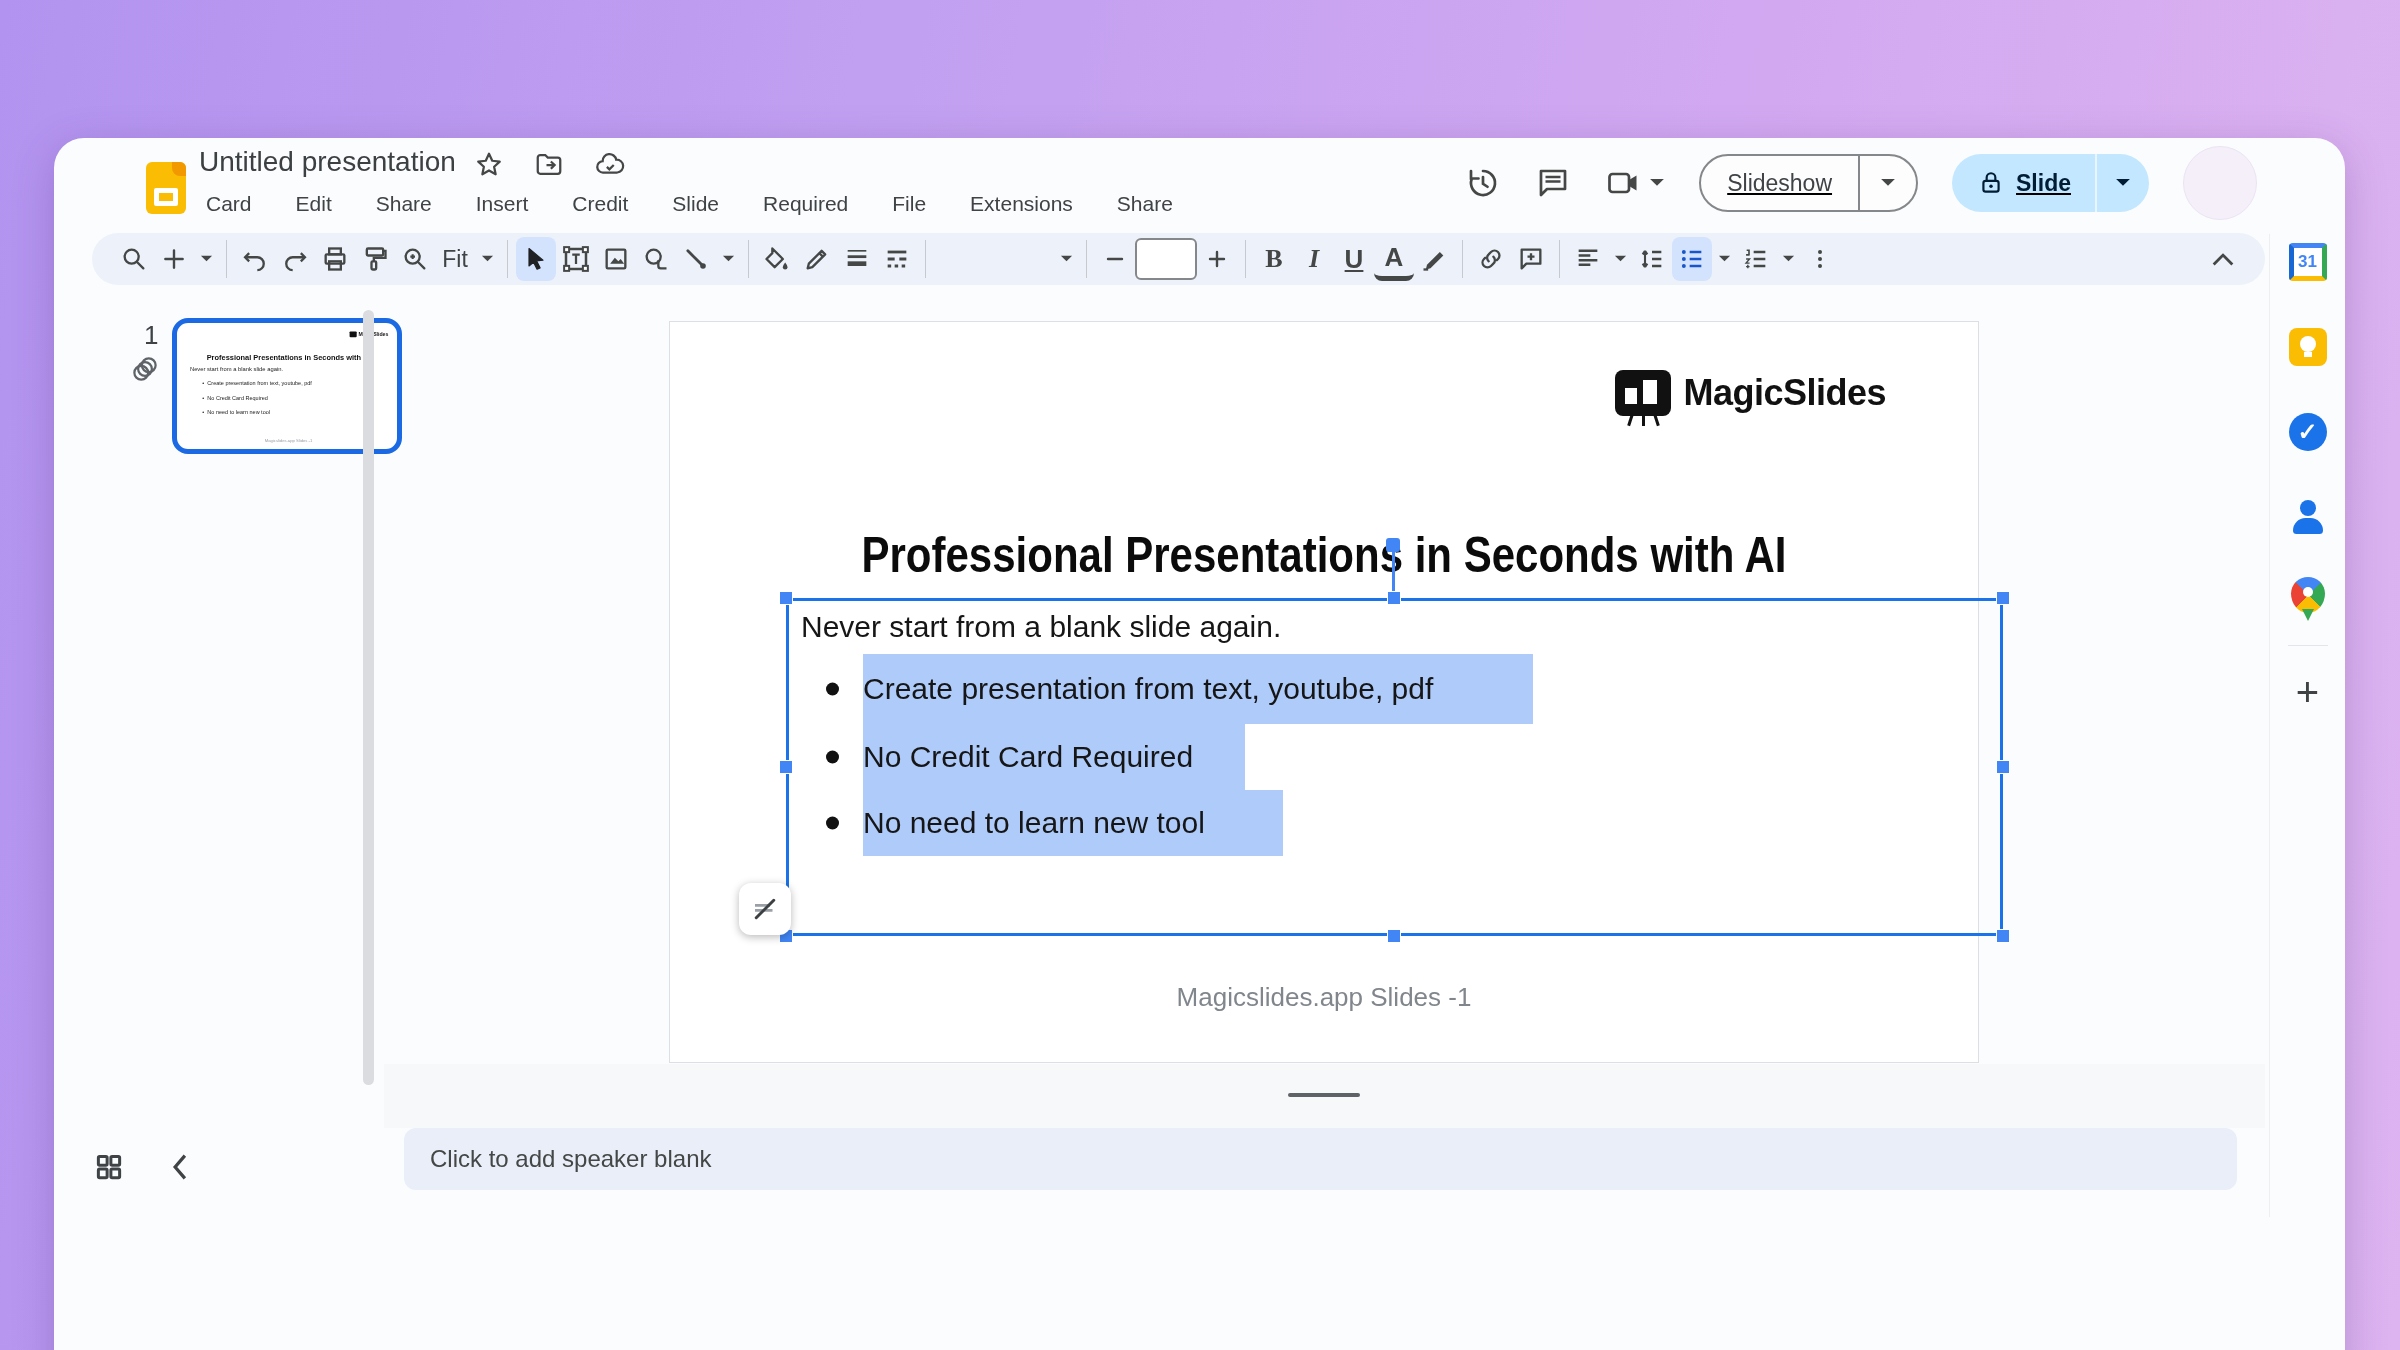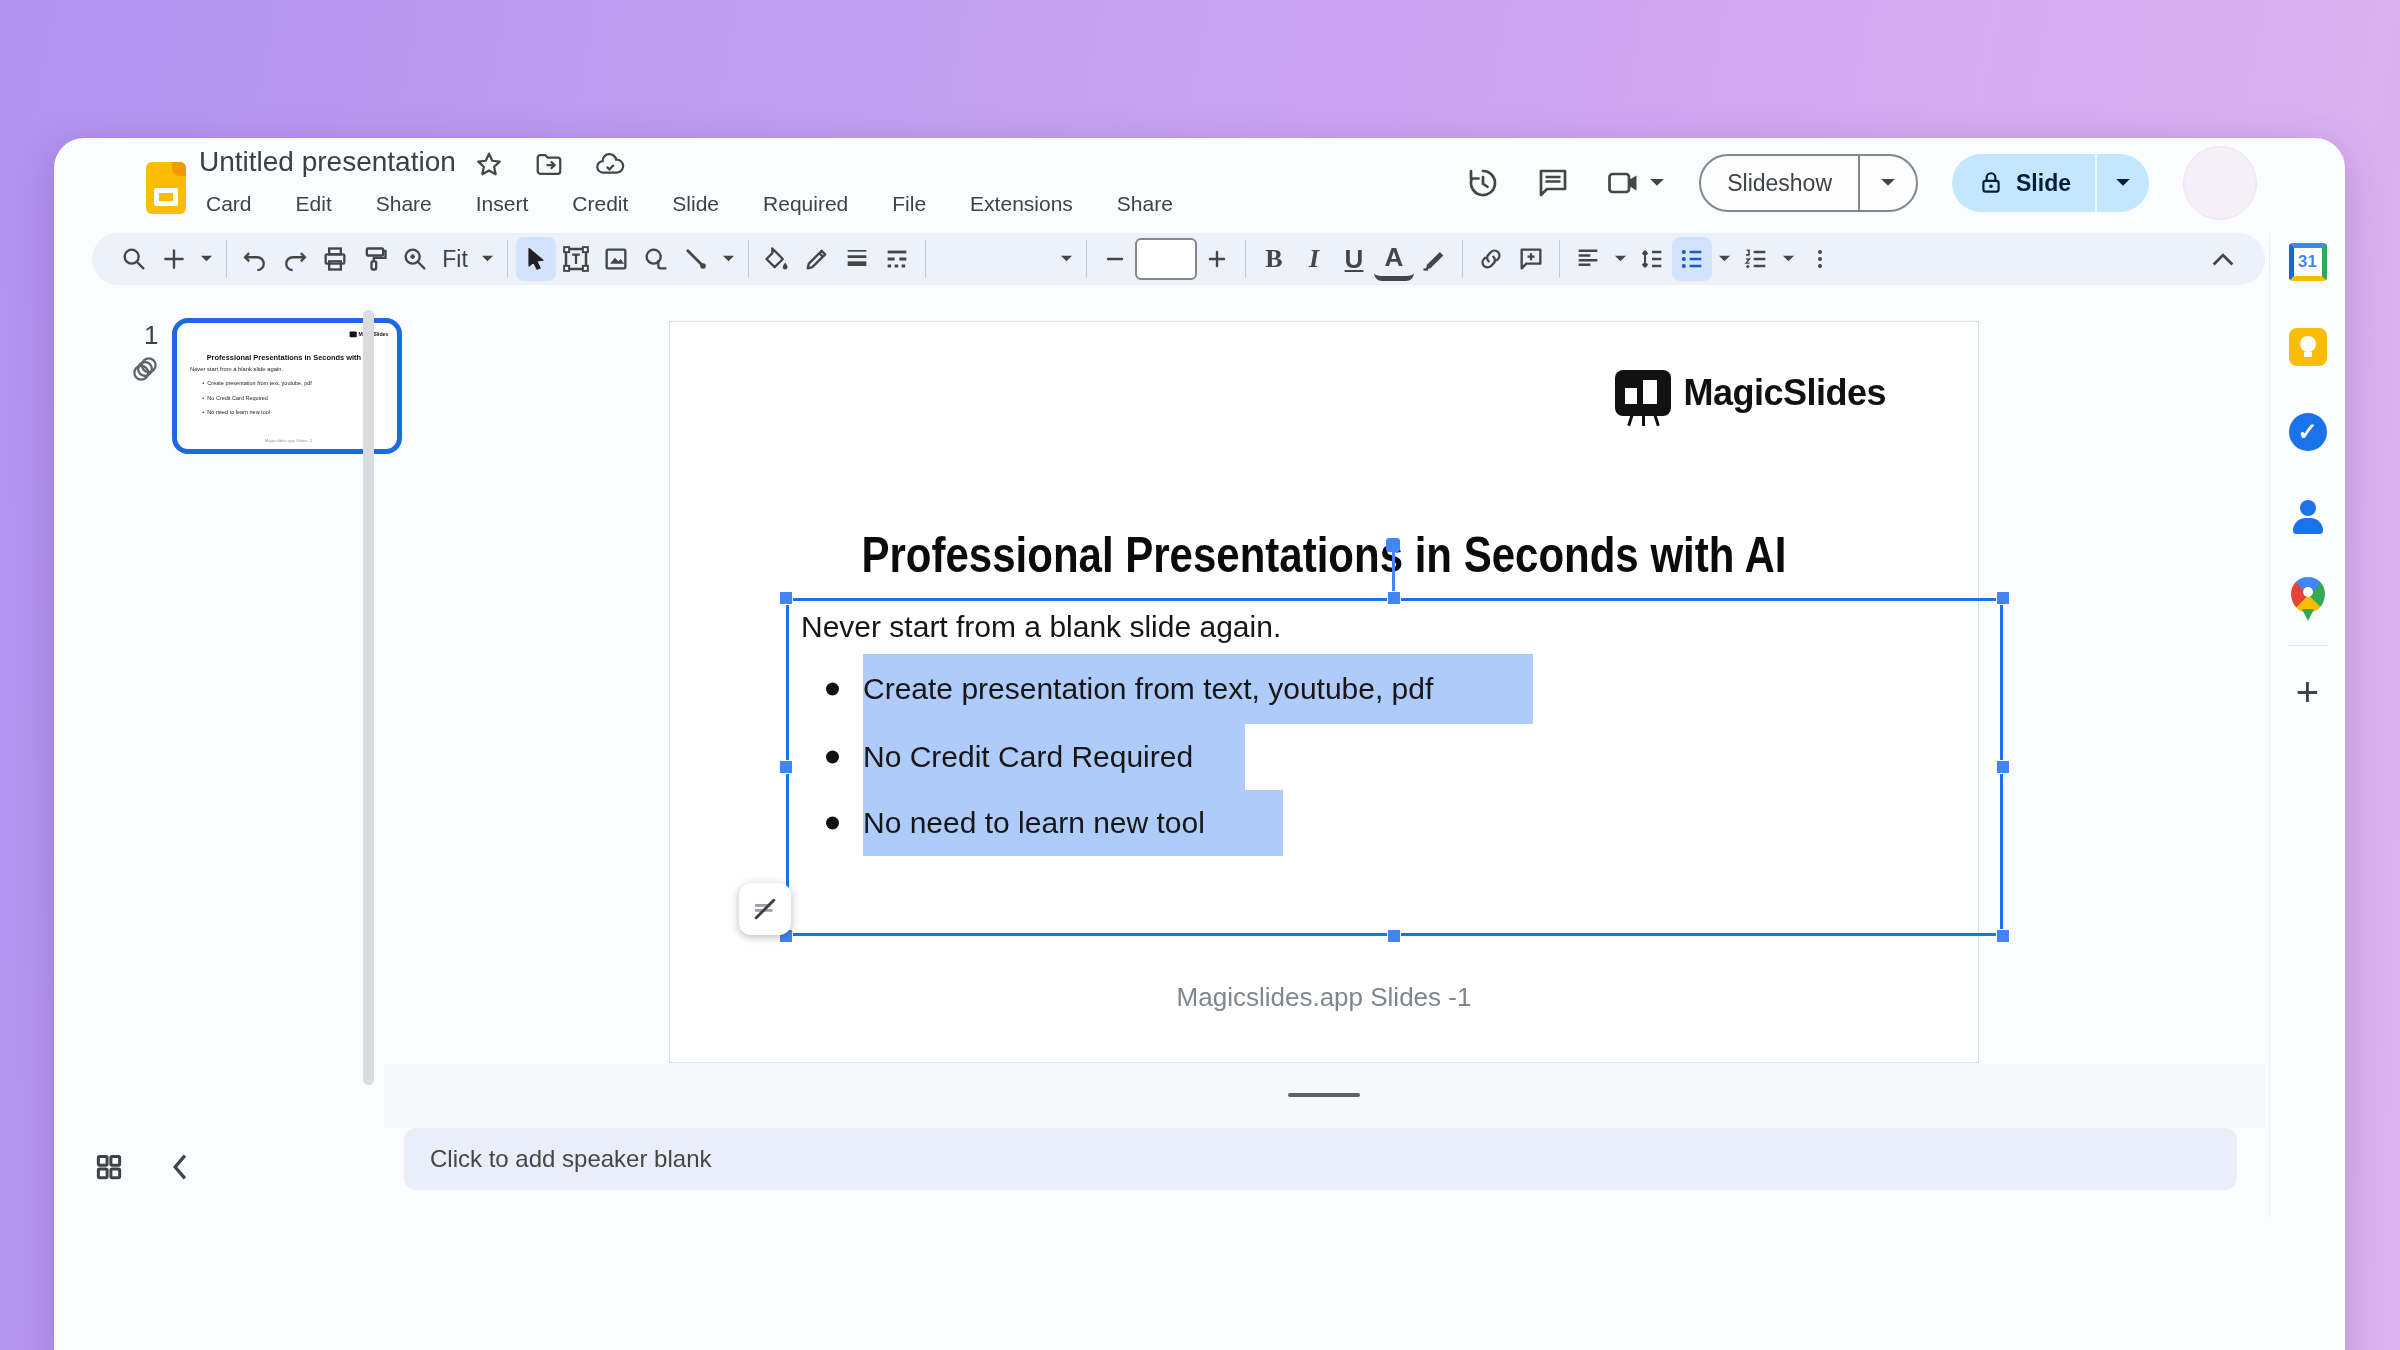--- a/index.html
+++ b/index.html
@@ -18,21 +18,21 @@
   .hdr-logo .fold { position:absolute; right:0; top:0; width:14px; height:14px;
     background:#f29900; border-radius:0 6px 0 8px; }
   .hdr-logo .scr { position:absolute; left:8px; bottom:8px; width:24px; height:18px;
     border:5px solid #fff; border-radius:2px; }
   .doc-title { position:absolute; left:145px; top:8px; font-size:28px; color:#3c4043; }
   .title-icons { position:absolute; left:420px; top:12px; display:flex; gap:30px; align-items:center; }
   .menu-row { position:absolute; left:148px; top:52px; display:flex; gap:36px;
     font-size:21px; color:#3f4346; }
   .menu-row span { cursor:default; padding:2px 4px; }
   
-  .hdr-right { position:absolute; right:88px; top:8px; display:flex; align-items:center; gap:34px; }
+  .hdr-right { position:absolute; right:88px; top:8px; display:flex; align-items:center; gap:34px;text-decoration:underline; }
   .icon-btn { display:flex; align-items:center; justify-content:center; }
   .pill { height:58px; border-radius:29px; display:flex; align-items:center; }
   .slideshow-pill { border:2px solid #85888a; color:#3f4346; font-size:23px; background:#fdfdfe; }
   .slideshow-pill .lbl { padding:0 26px; }
   .slideshow-pill .sep { width:2px; height:56px; background:#85888a; }
   .slideshow-pill .caret-part { padding:0 20px; }
   .share-pill { background:#c2e7ff; color:#001d35; font-size:23px; font-weight:bold; }
   .share-pill .main { display:flex; gap:12px; align-items:center; padding:0 24px 0 26px; }
   .share-pill .sep { width:2px; height:58px; background:#eaf6ff; }
   .share-pill .caret-part { padding:0 18px; }

